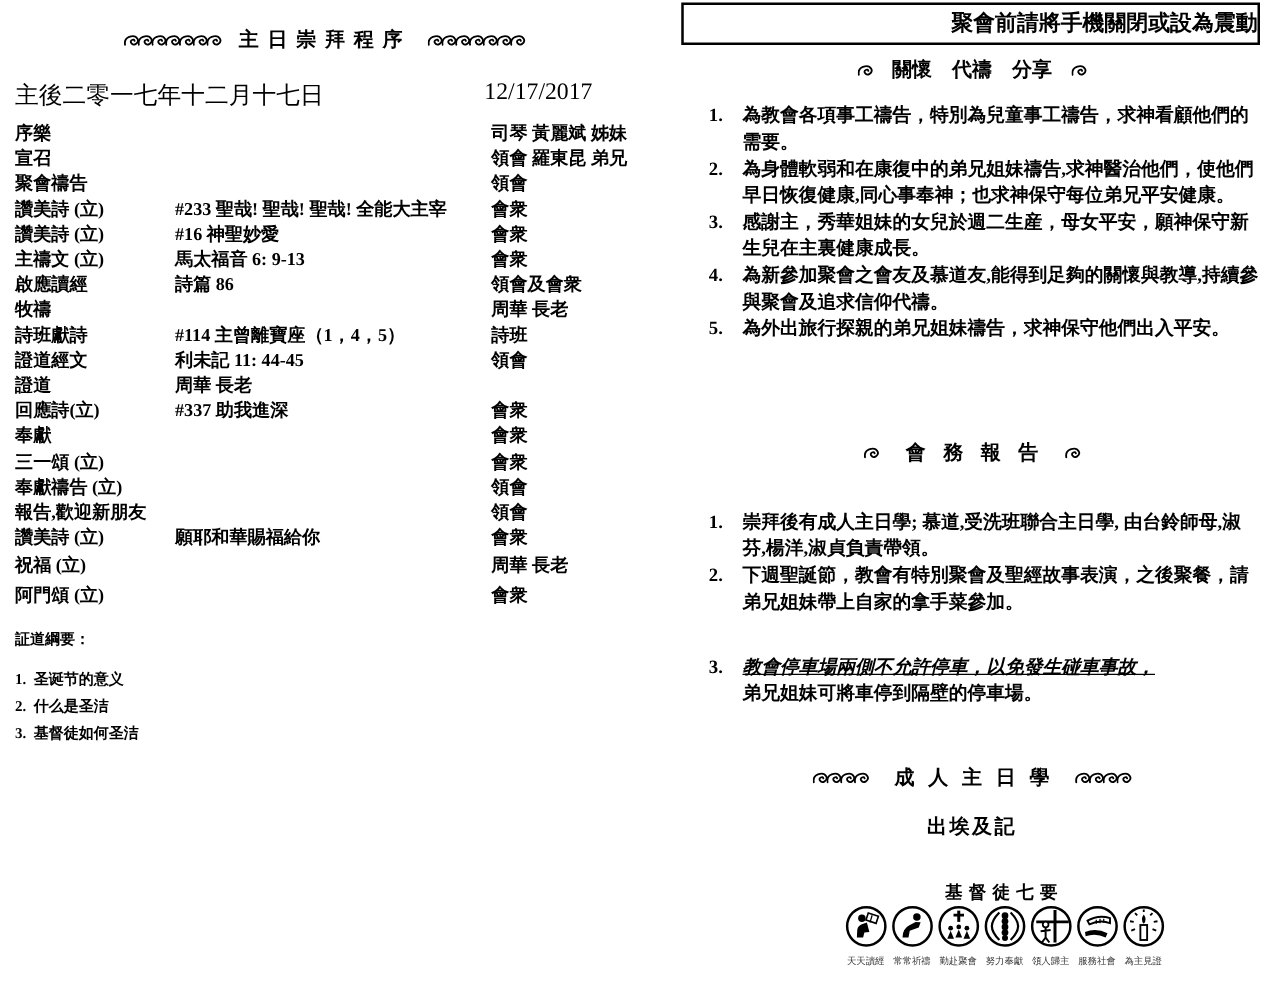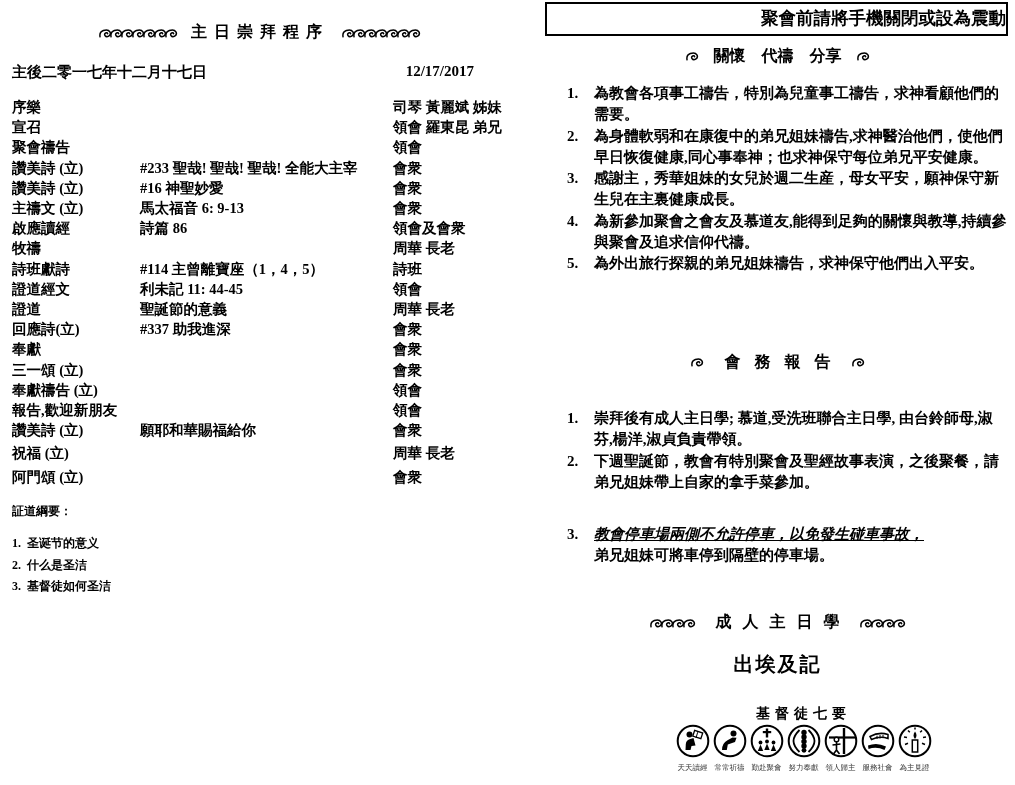--- a/index.html
+++ b/index.html
@@ -12,21 +12,21 @@
   .page-left{left:0;width:540px;}
   .page-right{left:545px;width:465px;}
 
   
   .sw{width:13px;height:11px;display:inline-block;vertical-align:middle;margin:0 -1px;}
   .orn{display:inline-block;vertical-align:middle;}
 
   
   .title-row{position:absolute;top:22px;left:0;width:520px;text-align:center;white-space:nowrap;}
   .title-text{font-size:16px;font-weight:bold;letter-spacing:7px;margin:0 10px;vertical-align:middle;}
-  .date-row{position:absolute;top:63px;left:12px;width:462px;display:flex;justify-content:space-between;font-size:15px;font-weight:bold;}
+  .date-row{position:absolute;top:63px;left:12px;width:462px;display:flex;justify-content:space-between;font-size:19px;font-weight:normal;}
   .program{position:absolute;top:97px;left:12px;width:524px;font-size:14.5px;font-weight:bold;}
   .prow{display:grid;grid-template-columns:128px 253px auto;line-height:20.2px;white-space:nowrap;}
   .prow.gap{margin-top:3px;}
   .outline{position:absolute;top:503px;left:12px;font-size:12px;font-weight:bold;}
   .outline-points{margin-top:13px;}
   .outline-points .oline{line-height:21.7px;}
   .oline .num{margin-right:6px;}
 
   
   .notice-box{position:absolute;top:2px;left:0;width:463px;box-sizing:border-box;border:2px solid #000;
@@ -40,21 +40,21 @@
   .care-list{top:83px;}
   .report-list{top:408px;}
   .nitem{display:flex;font-size:15px;font-weight:bold;line-height:21.3px;}
   .nitem .num{width:27px;flex:none;}
   .nitem .itext{flex:1;}
   .nitem.gap3{margin-top:31px;}
   .u-it{display:block;font-style:italic;text-decoration:underline;}
   .plain{display:block;}
   .school-head{top:612px;}
   .school-head .ht{letter-spacing:11px;margin:0 6px 0 17px;vertical-align:middle;}
-  .school-topic{position:absolute;top:651px;width:100%;text-align:center;font-size:20px;font-weight:bold;letter-spacing:2px;}
+  .school-topic{position:absolute;top:651px;width:100%;text-align:center;font-size:16px;font-weight:bold;letter-spacing:2px;}
 
   
   .logo{position:absolute;top:705px;left:0;width:100%;text-align:center;}
   .logo-inner{display:inline-block;transform:translateX(26px);}
   .logo-title{font-size:14px;font-weight:bold;letter-spacing:5px;}
   .icons-row{display:flex;justify-content:space-between;gap:2px;margin-top:1px;}
   .icon-cell{width:35px;text-align:center;}
   .icon-label{font-size:7.5px;color:#333;margin-top:1px;white-space:nowrap;font-family:"Liberation Sans",sans-serif;}
 </style>
 </head>
@@ -153,21 +153,20 @@
         <span class="c2">#114 主曾離寶座（1，4，5）</span>
         <span class="c3">詩班</span>
       </div>
     <div class="prow">
         <span class="c1">證道經文</span>
         <span class="c2">利未記 11: 44-45</span>
         <span class="c3">領會</span>
       </div>
     <div class="prow">
         <span class="c1">證道</span>
-        <span class="c2">聖誕節的意義</span>
         <span class="c3">周華 長老</span>
       </div>
     <div class="prow">
         <span class="c1">回應詩(立)</span>
         <span class="c2">#337 助我進深</span>
         <span class="c3">會衆</span>
       </div>
     <div class="prow">
         <span class="c1">奉獻</span>
         <span class="c2"></span>

